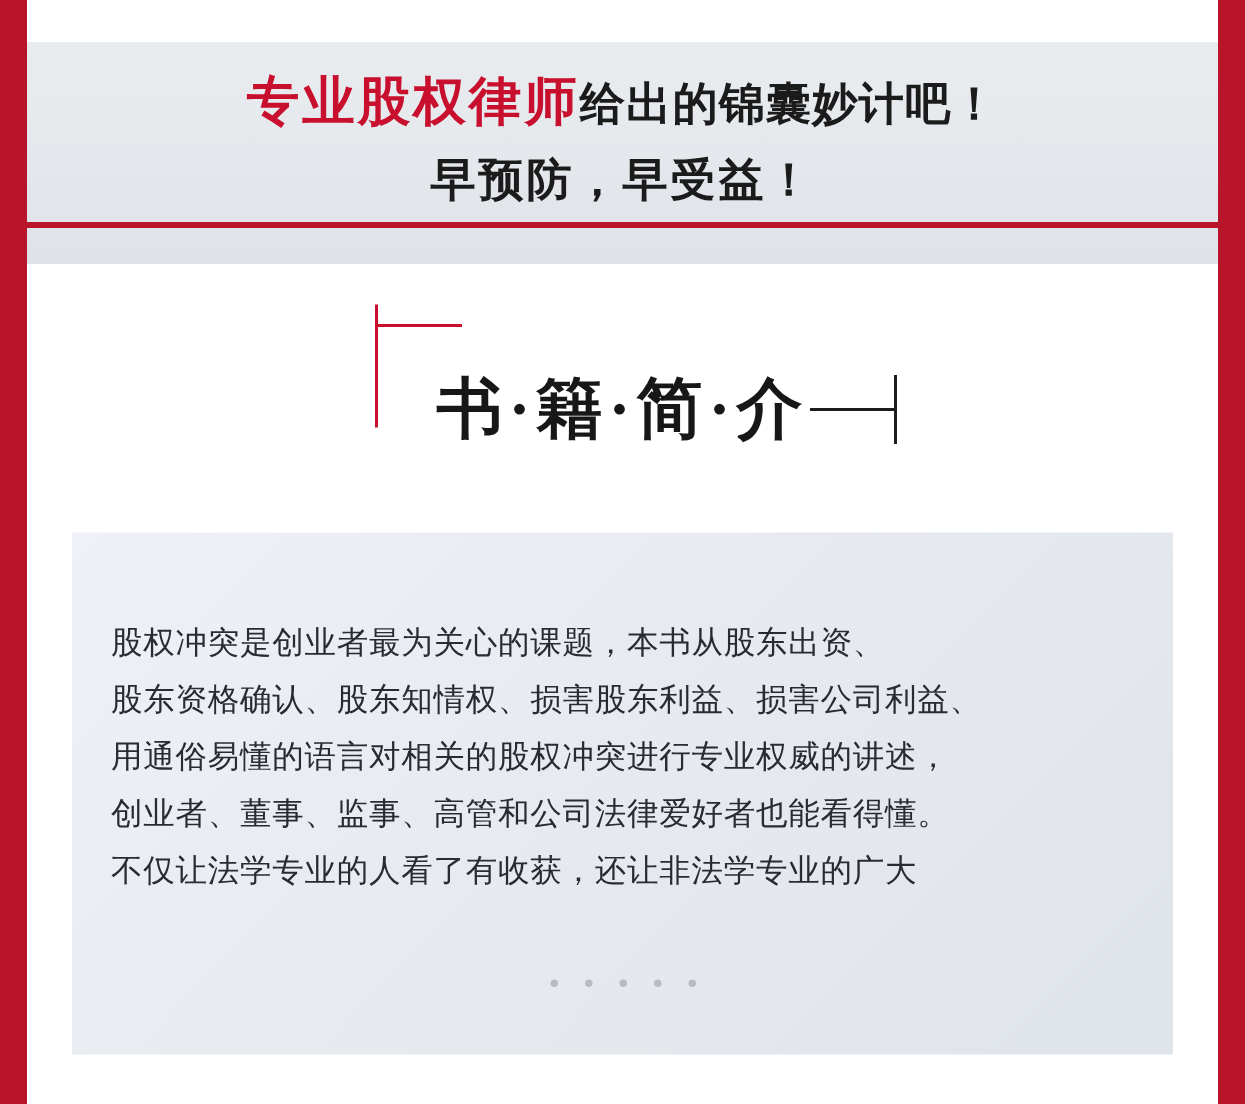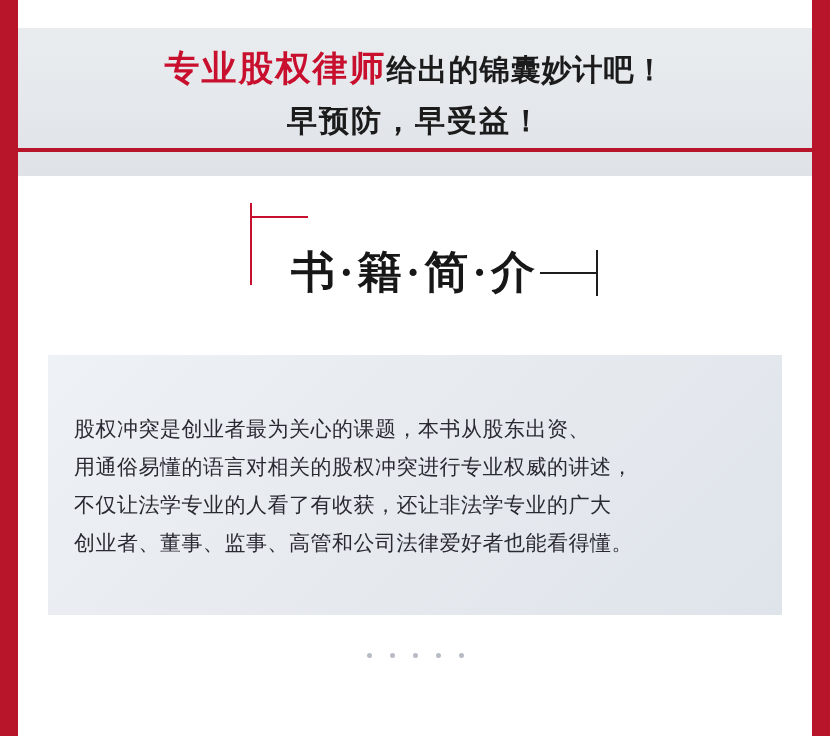--- a/index.html
+++ b/index.html
@@ -110,21 +110,21 @@
   .tick-h-left  { left: 232px; top: 31px;  width: 58px; height: 2px; }
   .tick-v-right { left: 578px; top: 65px;  width: 2px;  height: 46px; background: #1d1d1d; }
   .tick-h-right { left: 522px; top: 87px;  width: 58px; height: 2px; background: #1d1d1d; }
 
   
   .intro-card {
     position: absolute;
     left: 48px;
     top: 355px;
     width: 734px;
-    height: 260px;
+    height: 348px;
     background: linear-gradient(135deg, #eef1f5 0%, #e7ebf0 45%, #dfe4ea 100%);
     box-sizing: border-box;
   }
   .intro-text {
     position: absolute;
     left: 26px;
     top: 55px;
     width: 700px;
     font-size: 21px;
     line-height: 38px;
@@ -172,23 +172,24 @@
     <div class="tick tick-v-left"></div>
     <div class="tick tick-h-left"></div>
     <div class="section-title">书·籍·简·介</div>
     <div class="tick tick-v-right"></div>
     <div class="tick tick-h-right"></div>
   </div>
 
   <div class="intro-card">
     <div class="intro-text">
       <div class="intro-line">股权冲突是创业者最为关心的课题，本书从股东出资、</div>
+      <div class="intro-line">股东资格确认、股东知情权、损害股东利益、损害公司利益、</div>
       <div class="intro-line">用通俗易懂的语言对相关的股权冲突进行专业权威的讲述，</div>
+      <div class="intro-line">创业者、董事、监事、高管和公司法律爱好者也能看得懂。</div>
       <div class="intro-line">不仅让法学专业的人看了有收获，还让非法学专业的广大</div>
-      <div class="intro-line">创业者、董事、监事、高管和公司法律爱好者也能看得懂。</div>
     </div>
     <div class="dots">
       <span class="dot"></span>
       <span class="dot"></span>
       <span class="dot"></span>
       <span class="dot"></span>
       <span class="dot"></span>
     </div>
   </div>
 

